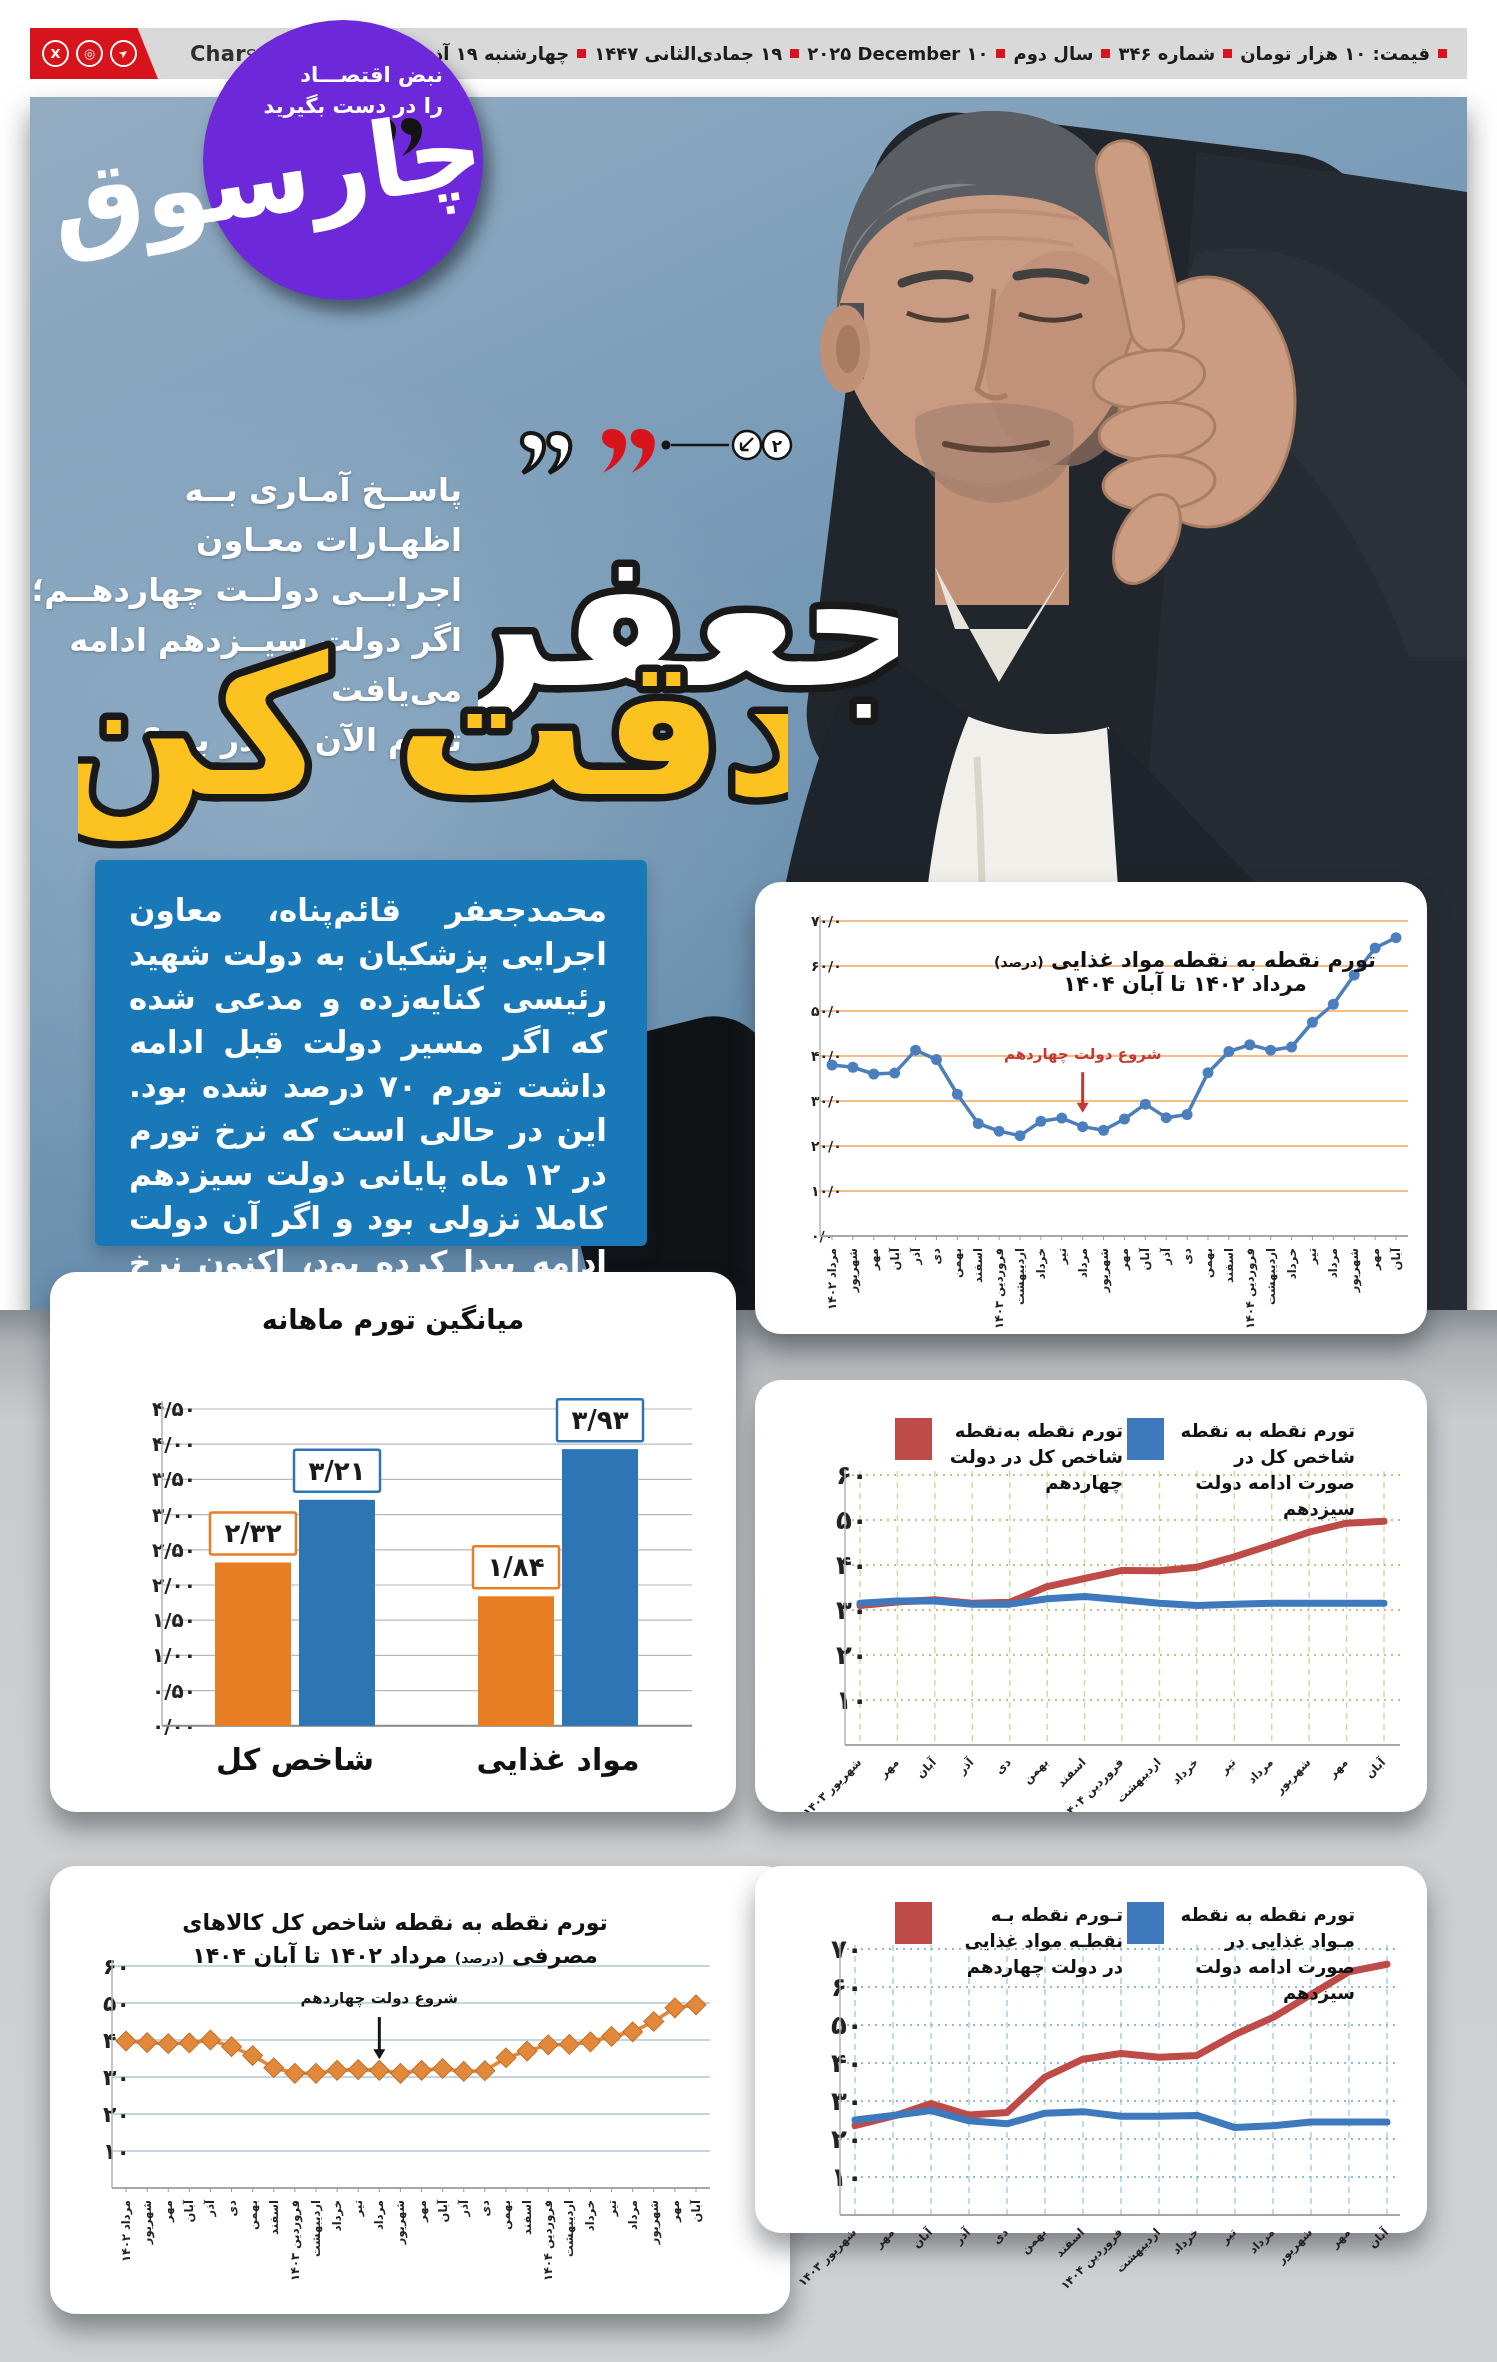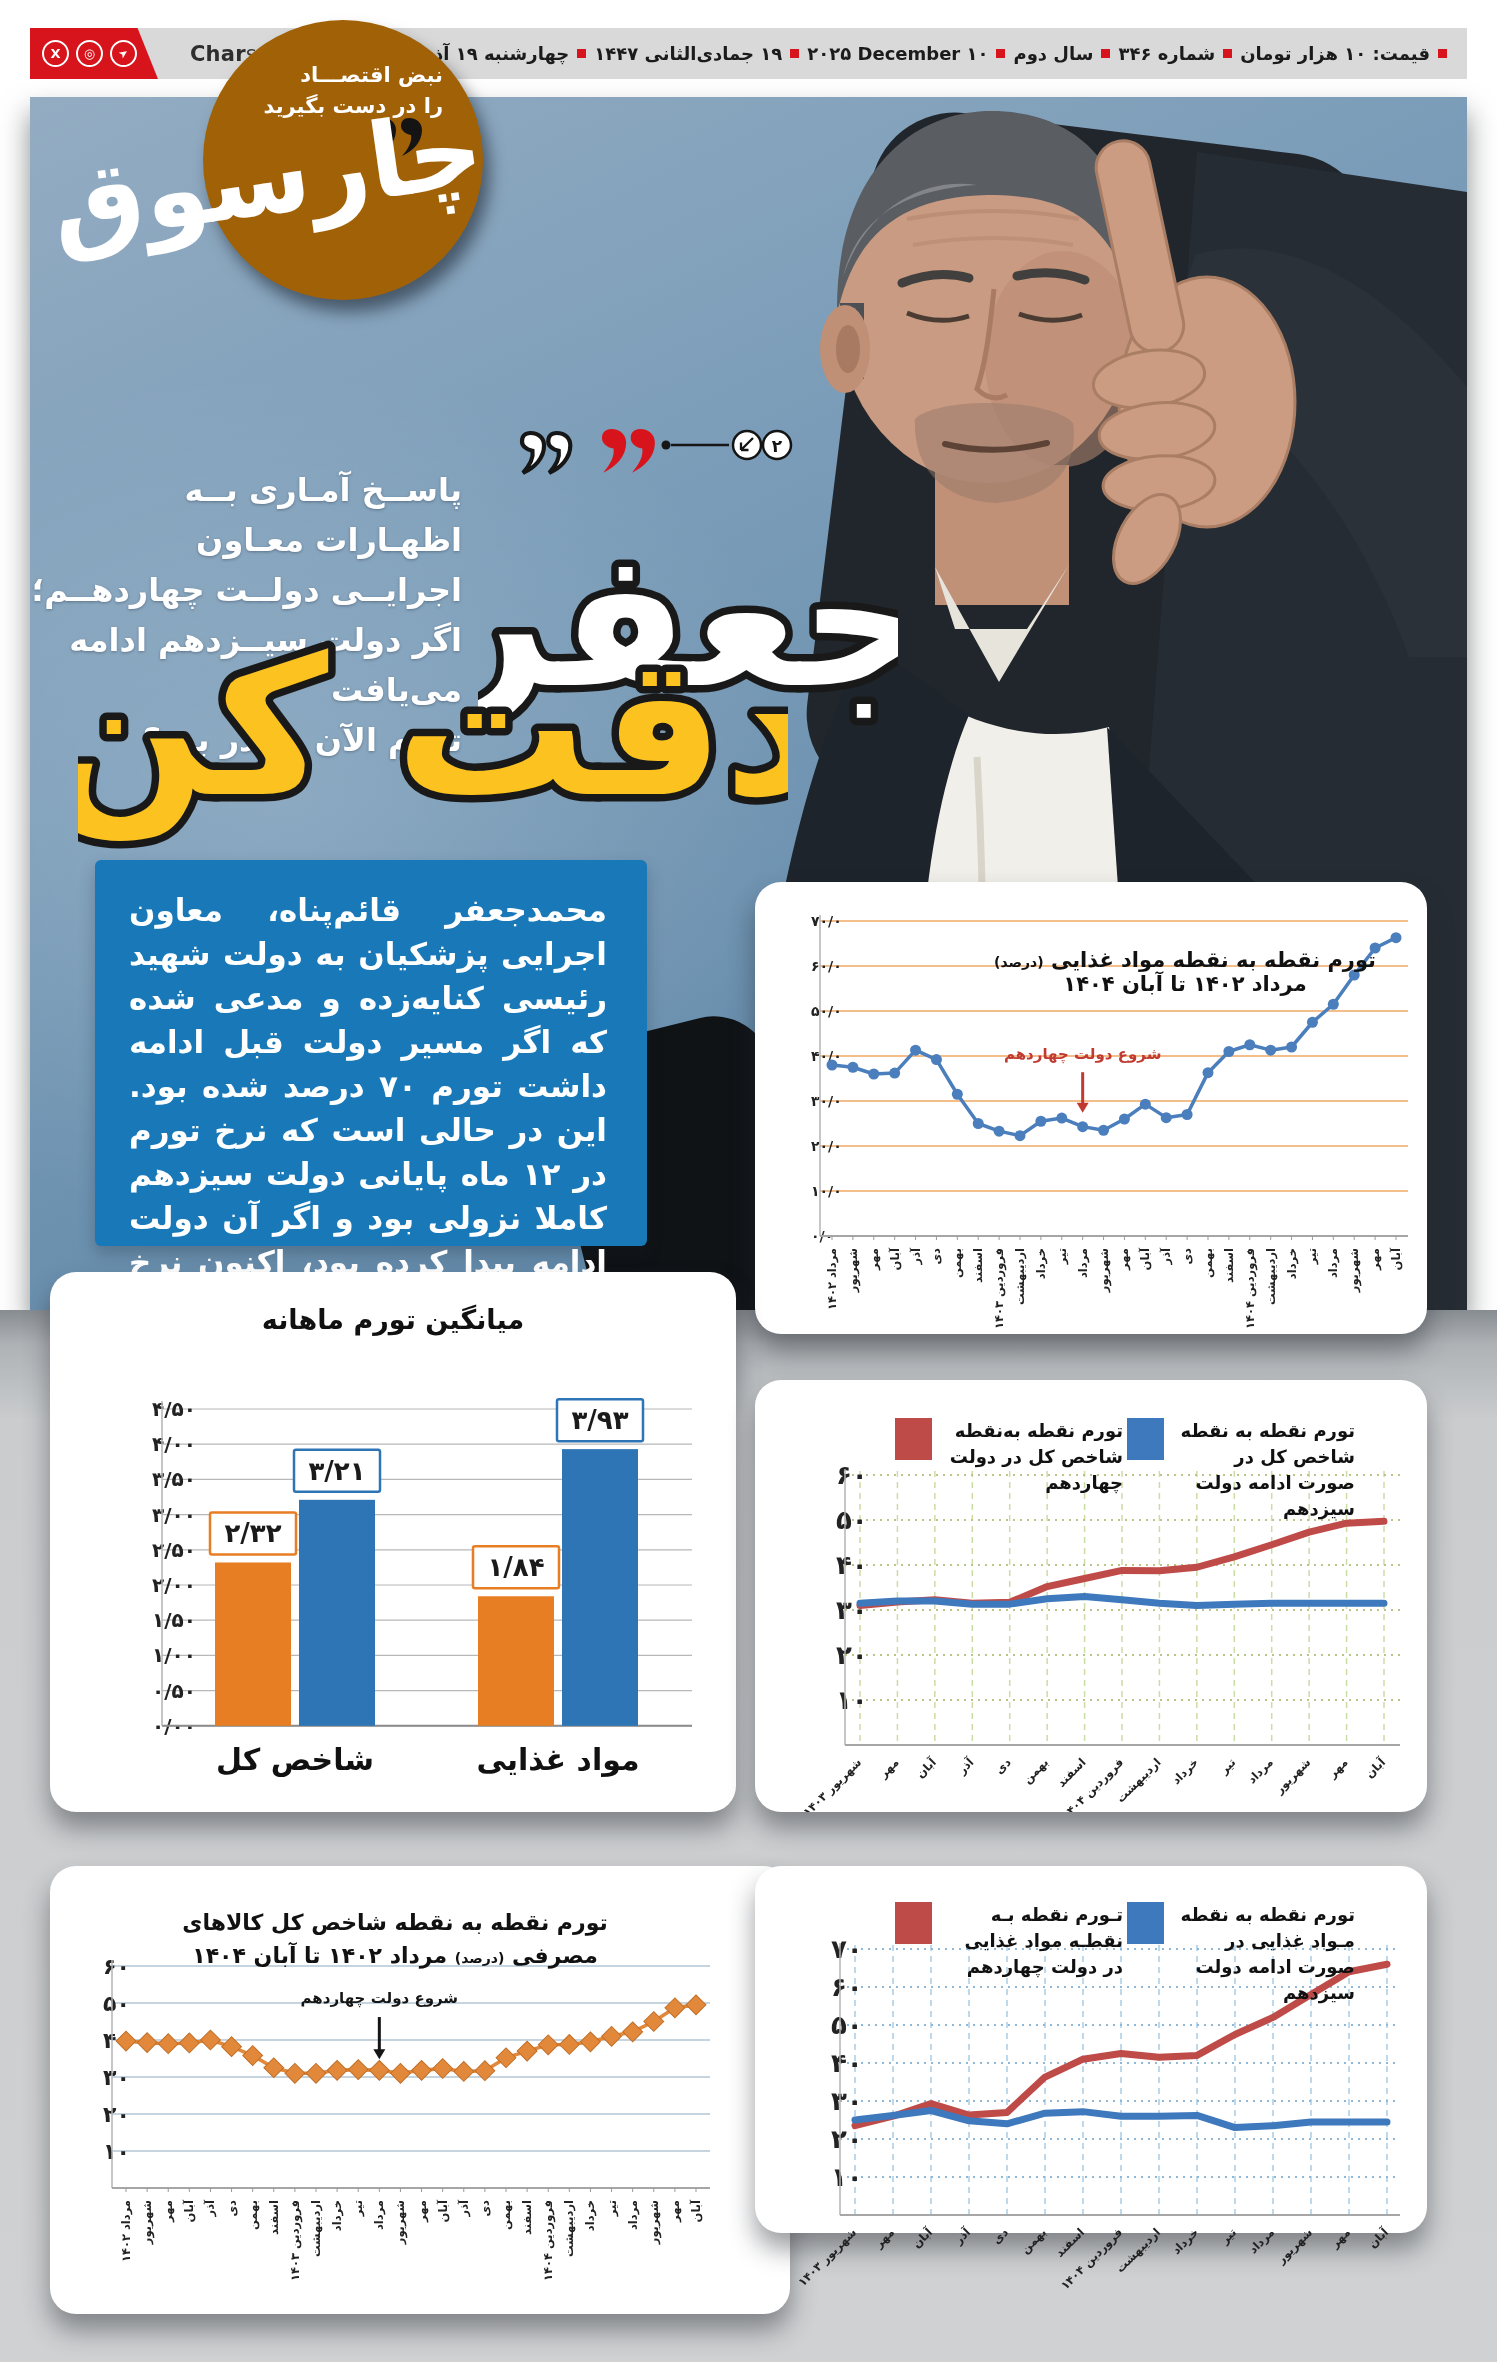--- a/index.html
+++ b/index.html
@@ -16,21 +16,21 @@
          font-size:21px;color:#3e3e3e;letter-spacing:.2px;}
   .brand b{font-weight:800;color:#2e2e2e;}
   .dateline{position:absolute;right:12px;top:0;height:100%;display:flex;align-items:center;direction:ltr;
             font-size:18px;color:#1b1b1b;white-space:nowrap;}
   .dateline .seg{font-weight:600;}
   .dateline .seg.first{font-weight:800;}
   .sq{width:9px;height:9px;background:#d7141c;display:inline-block;margin:0 8px;flex:0 0 auto;}
 
   
   .logo{position:absolute;left:203px;top:20px;width:280px;height:280px;border-radius:50%;
-        background:#a16207;z-index:6;box-shadow:7px 12px 16px rgba(10,15,25,.5);}
+        background:#6d28d9;z-index:6;box-shadow:7px 12px 16px rgba(10,15,25,.5);}
   .logo .tagline{position:absolute;top:40px;right:40px;text-align:right;color:#fff;
                  font-size:21px;font-weight:800;line-height:31px;}
   .logo .name{position:absolute;left:0;top:86px;width:100%;text-align:center;color:#fff;
               font-size:104px;font-weight:900;transform:rotate(-8deg);letter-spacing:-3px;}
   .logo svg.lquote{position:absolute;right:52px;top:98px;}
 
   
   .hero{position:absolute;left:30px;top:97px;width:1437px;height:1213px;z-index:1;
         background:
           radial-gradient(900px 700px at 18% 58%, rgba(255,255,255,.16), rgba(255,255,255,0) 62%),

